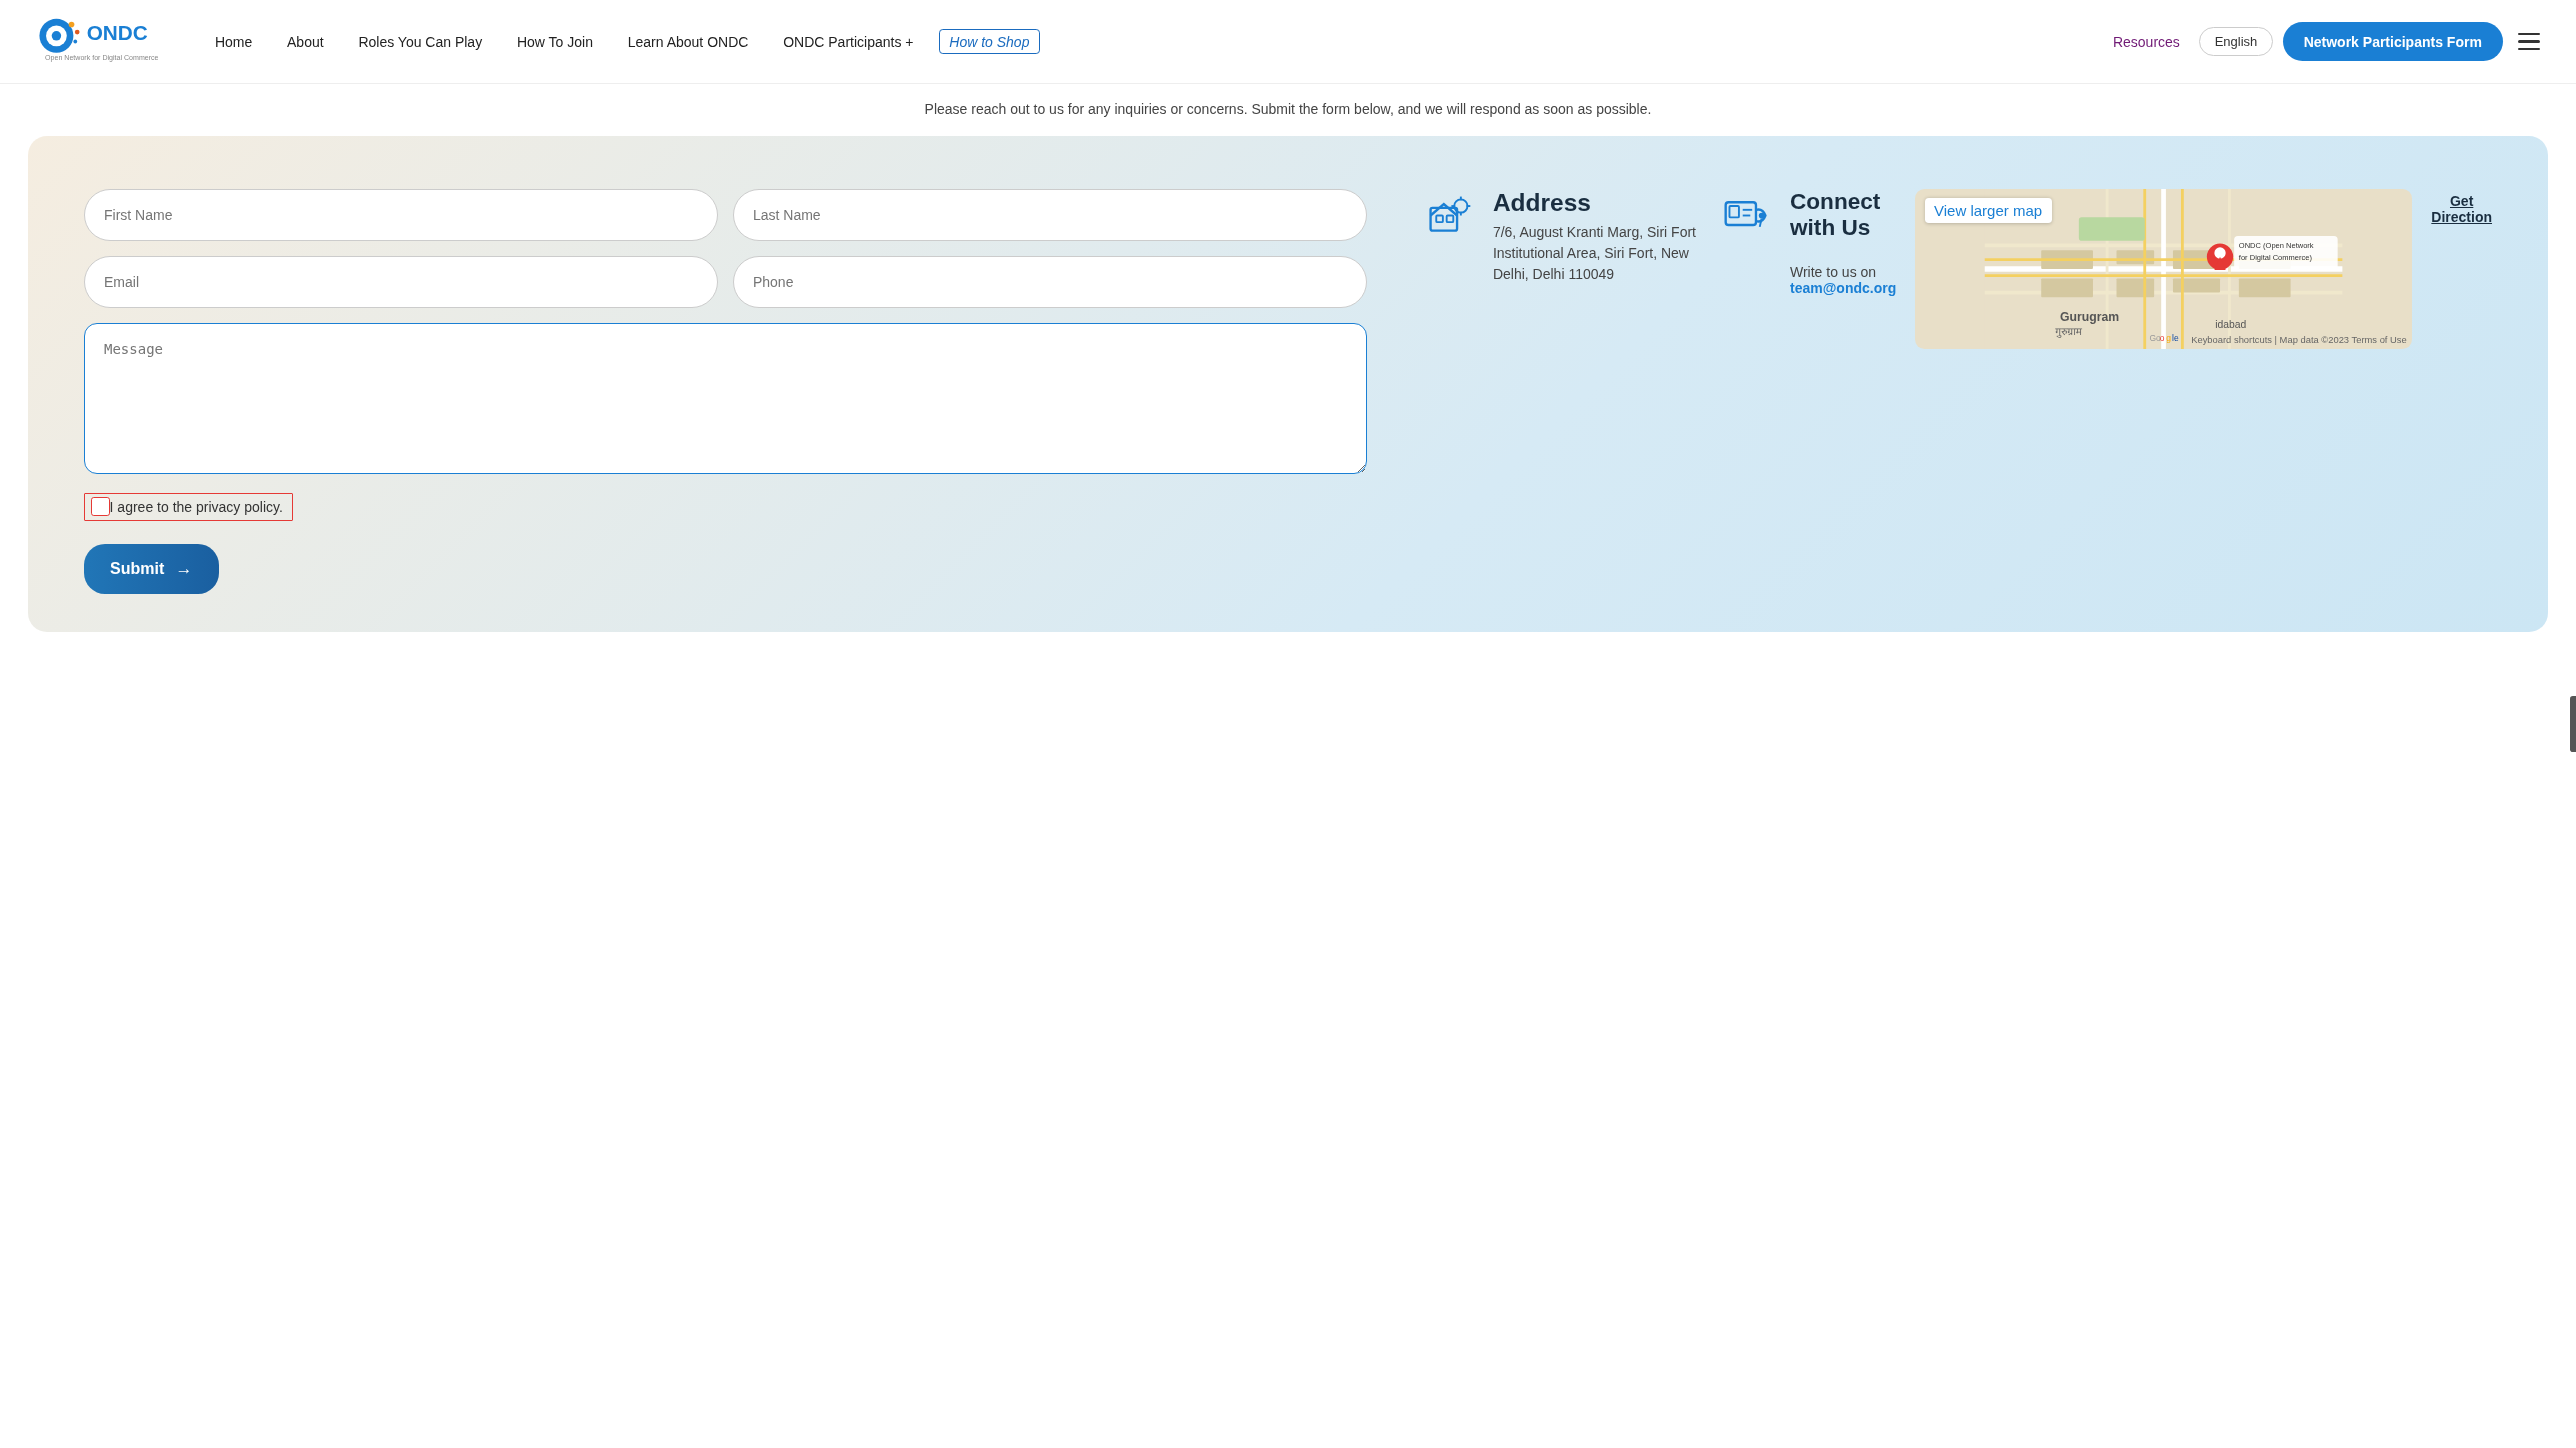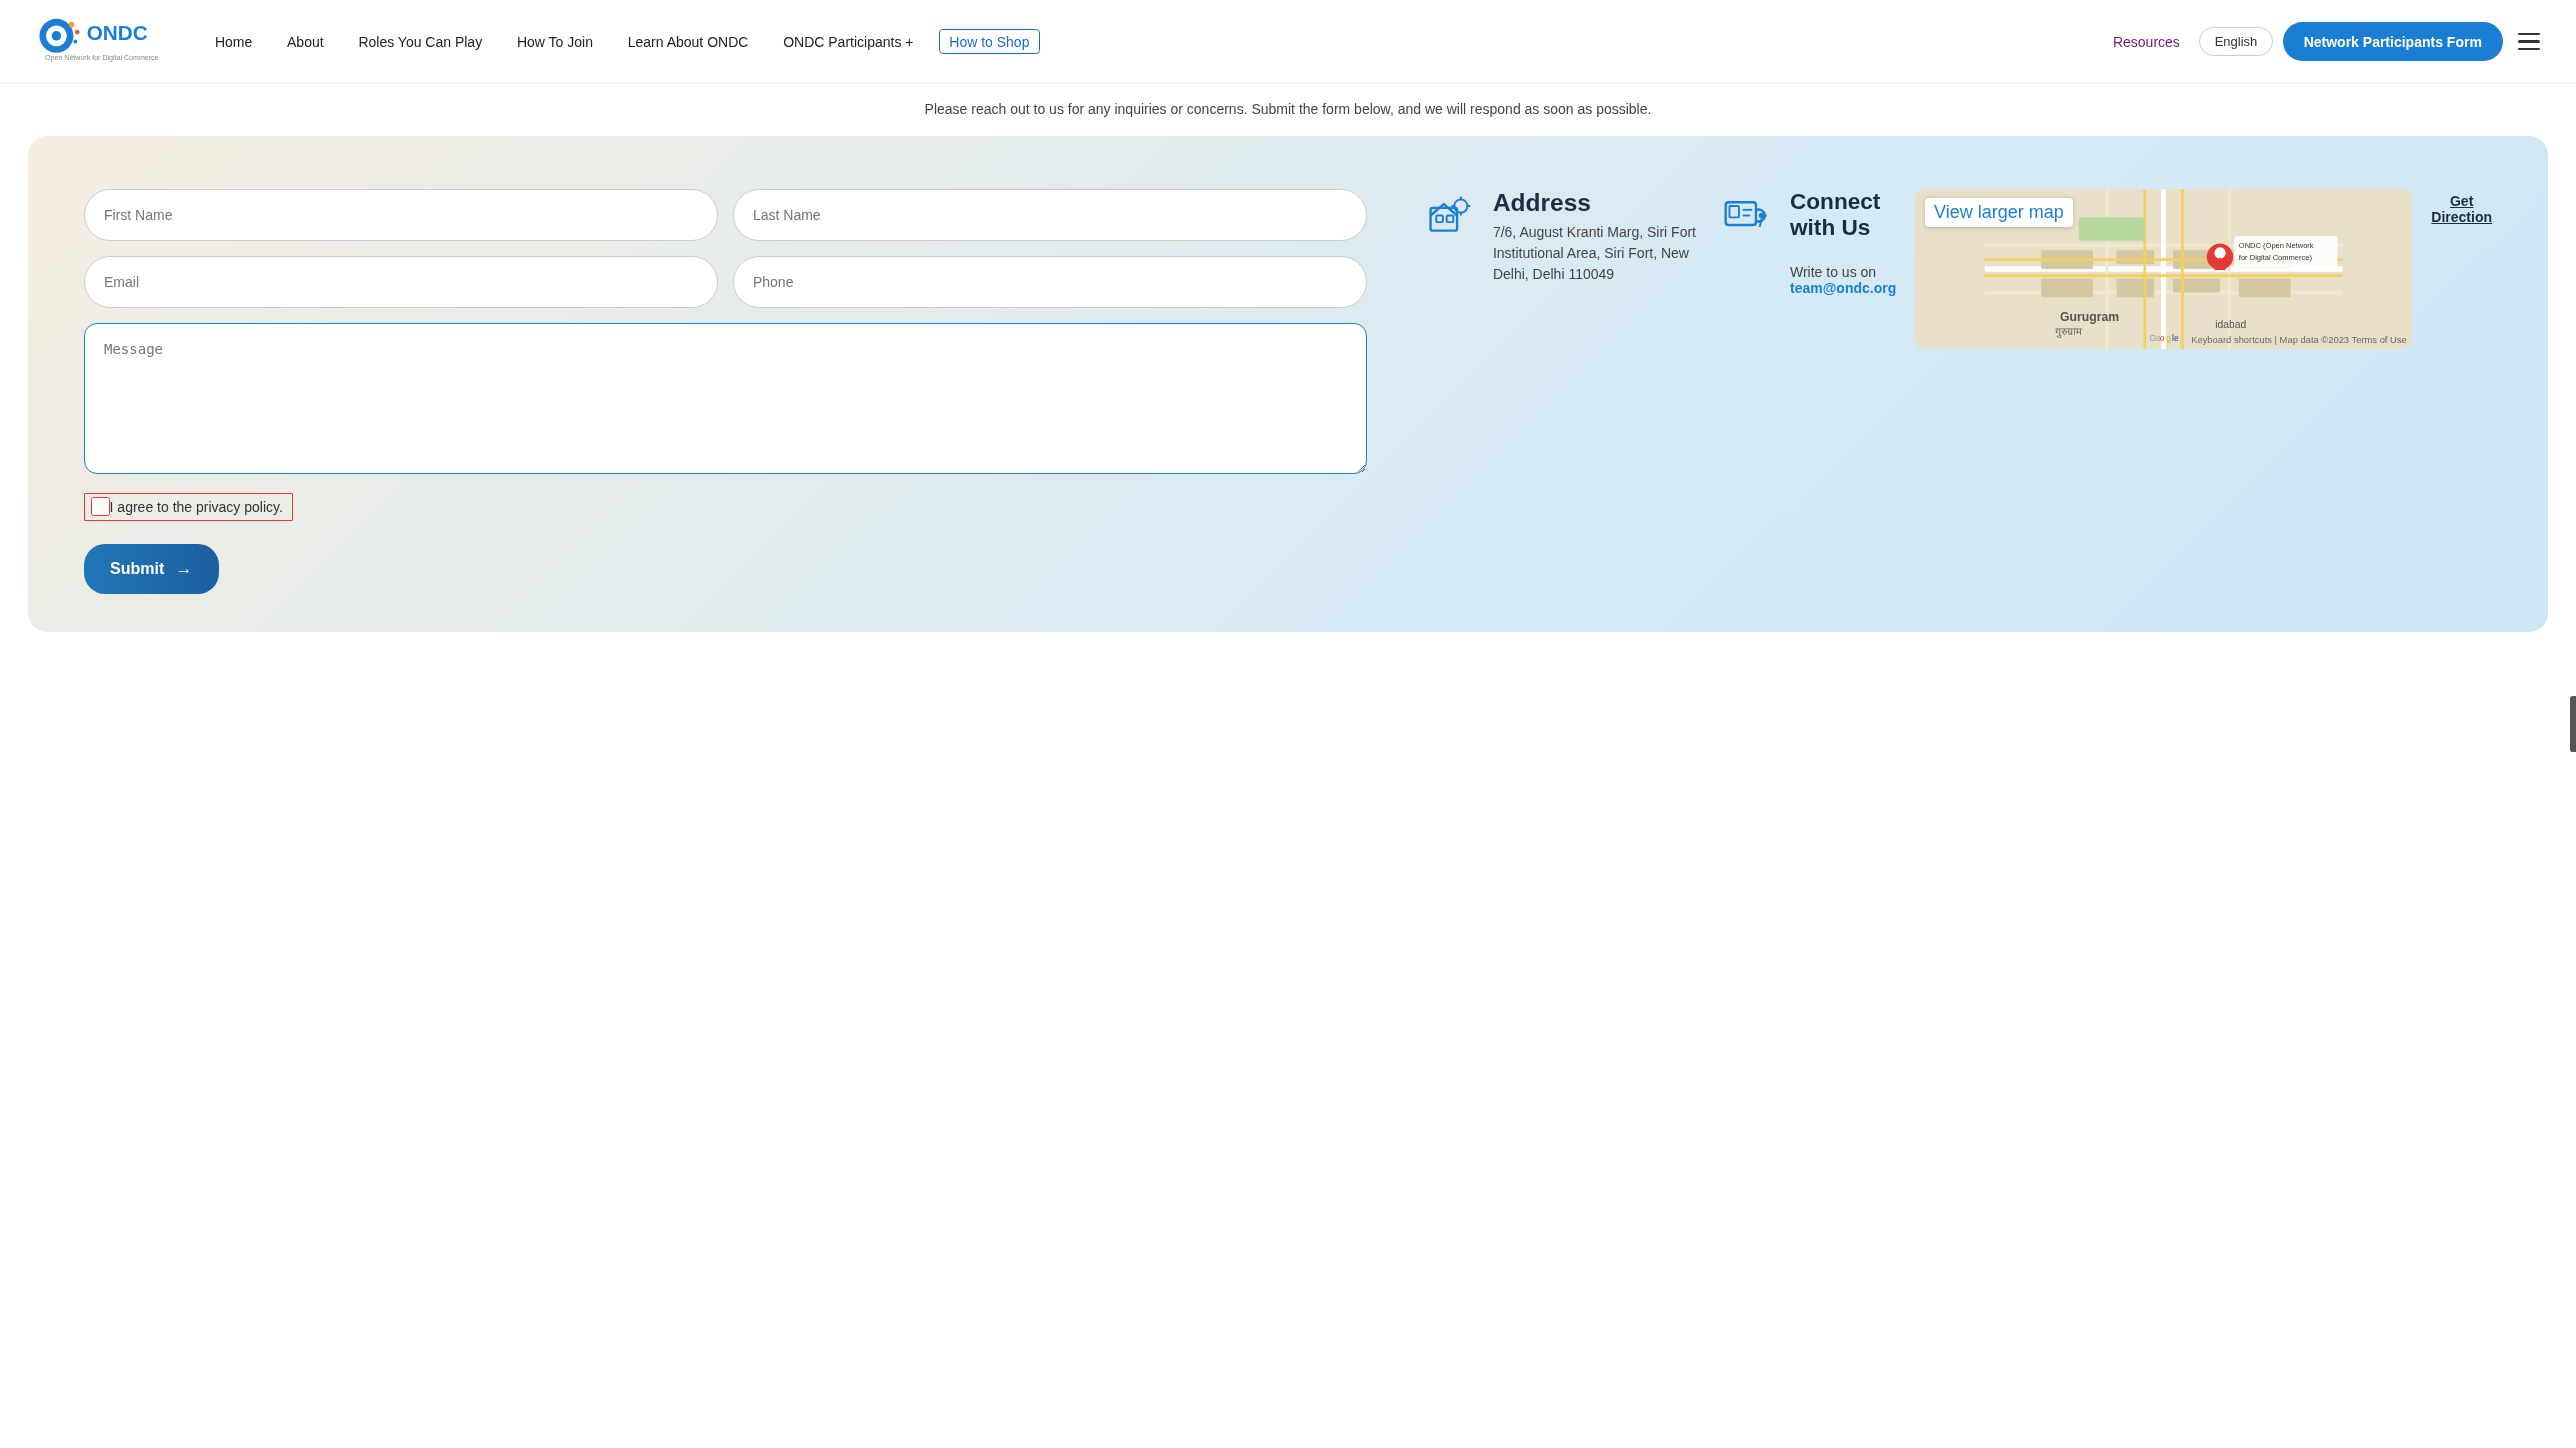--- a/index.html
+++ b/index.html
@@ -40,20 +40,21 @@
       text-decoration: none;
       padding: 3.8px 9.4px;
       white-space: nowrap;
       cursor: pointer;
     }
     .nav-link.how-to-shop {
       border: 1.9px solid #1a6bbf;
       border-radius: 3.8px;
       padding: 3.8px 9.4px;
       color: #1a6bbf;
+      font-style: italic;
     }
     .nav-link.participants {
       display: flex; align-items: center; gap: 1.9px;
     }
     .nav-right {
       display: flex;
       align-items: center;
       gap: 9.4px;
     }
     .resources-link {
@@ -258,21 +259,21 @@
       width: 100%;
       height: 100%;
     }
     .view-larger-map {
       position: absolute;
       top: 9.4px;
       left: 9.4px;
       background: #fff;
       border-radius: 3.8px;
       padding: 3.8px 9.4px;
-      font-size: 18px;
+      font-size: 15px;
       color: #1a7fd4;
       text-decoration: none;
       box-shadow: 0 0.9px 3.8px rgba(0,0,0,0.2);
       cursor: pointer;
     }
     .map-attribution {
       position: absolute;
       bottom: 3.8px;
       right: 5.6px;
       font-size: 9.4px;

